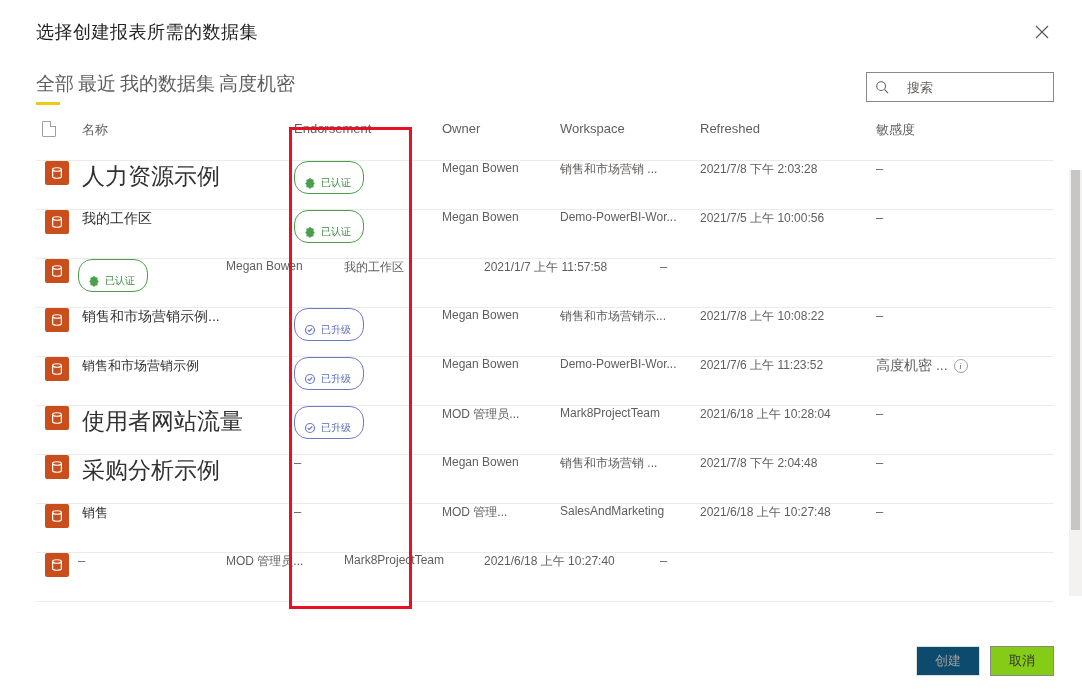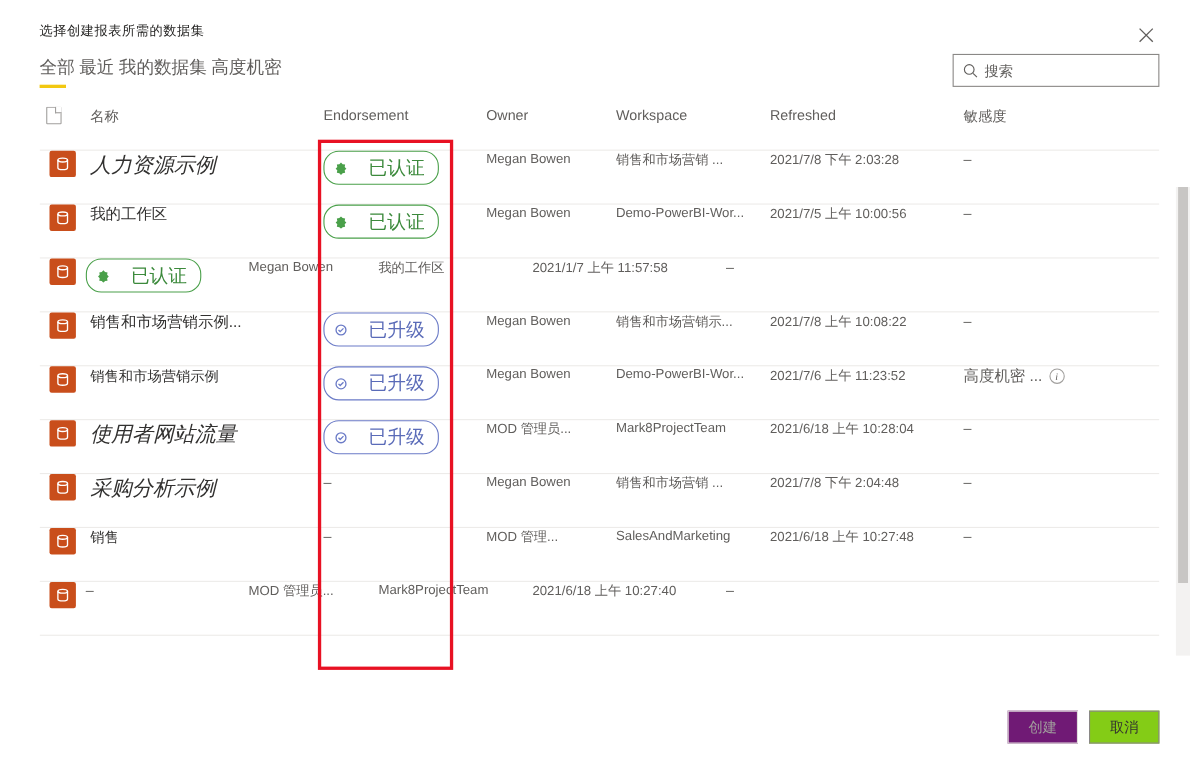--- a/index.html
+++ b/index.html
@@ -24,36 +24,36 @@
     right: 30px;
     cursor: pointer;
     width: 20px;
     height: 20px;
     display: flex;
     align-items: center;
     justify-content: center;
   }
   .close-btn svg { stroke: #605e5c; stroke-width: 1.2; }
   .title {
-    font-size: 12px;
+    font-size: 18px;
     font-weight: 400;
     color: #252423;
-    margin-bottom: 12px;
+    margin-bottom: 27px;
     letter-spacing: 0.5px;
   }
   .filter-bar {
     display: flex;
     align-items: center;
     justify-content: space-between;
     margin-bottom: 18px;
   }
   .tabs {
     display: flex;
     gap: 4px;
-    font-size: 16px;
+    font-size: 19px;
     color: #605e5c;
   }
   .tab {
     cursor: pointer;
     padding-bottom: 6px;
     position: relative;
   }
   .tab.active::after {
     content: "";
     position: absolute;
@@ -69,21 +69,21 @@
     border: 1px solid #8a8886;
     width: 188px;
     height: 30px;
     padding: 0 8px;
   }
   .search-box svg { flex-shrink: 0; stroke: #605e5c; fill: none; stroke-width: 1.2; }
   .search-box input {
     border: none;
     outline: none;
     font-size: 13px;
-    margin-left: 6px;
+    margin-left: 18px;
     width: 100%;
     color: #605e5c;
   }
   .search-box input::placeholder { color: #605e5c; }
 
   .table-wrap {
     position: relative;
     height: 490px;
     overflow: hidden;
   }
@@ -125,30 +125,30 @@
     justify-content: center;
   }
   .dataset-icon svg { fill:none; stroke:#fff; stroke-width:1.4; }
 
   .row-name {
     color: #323130;
     white-space: nowrap;
     overflow: hidden;
     text-overflow: ellipsis;
   }
-  .row-name.big { font-size: 19px; font-style: italic; }
+  .row-name.big { font-size: 23px; }
   .row-name.med { font-size: 14px; }
 
   .badge {
     display: inline-flex;
     align-items: center;
-    gap: 19px;
+    gap: 5px;
     border-radius: 14px;
-    padding: 3px 12px 3px 9px;
-    font-size: 17px;
+    padding: 14px 12px 3px 9px;
+    font-size: 10px;
   }
   .badge.certified {
     border: 1px solid #4aa04a;
     color: #3c8a3c;
   }
   .badge.promoted {
     border: 1px solid #6b7bc7;
     color: #5a6bb8;
   }
   .badge svg { width:12px; height:12px; }
@@ -214,21 +214,21 @@
     border: 1px solid #8a8886;
     background: #84cc16;
     display: flex;
     align-items: center;
     justify-content: center;
     font-size: 13px;
     cursor: pointer;
     padding: 0 12px;
   }
   .btn.disabled {
-    background: #701a75;
+    background: #0c4a6e;
     border-color: #e1dfdd;
     color: #a19f9d;
     cursor: default;
   }
 </style>
 </head>
 <body>
 
 <div class="dialog">
   <div class="close-btn">

